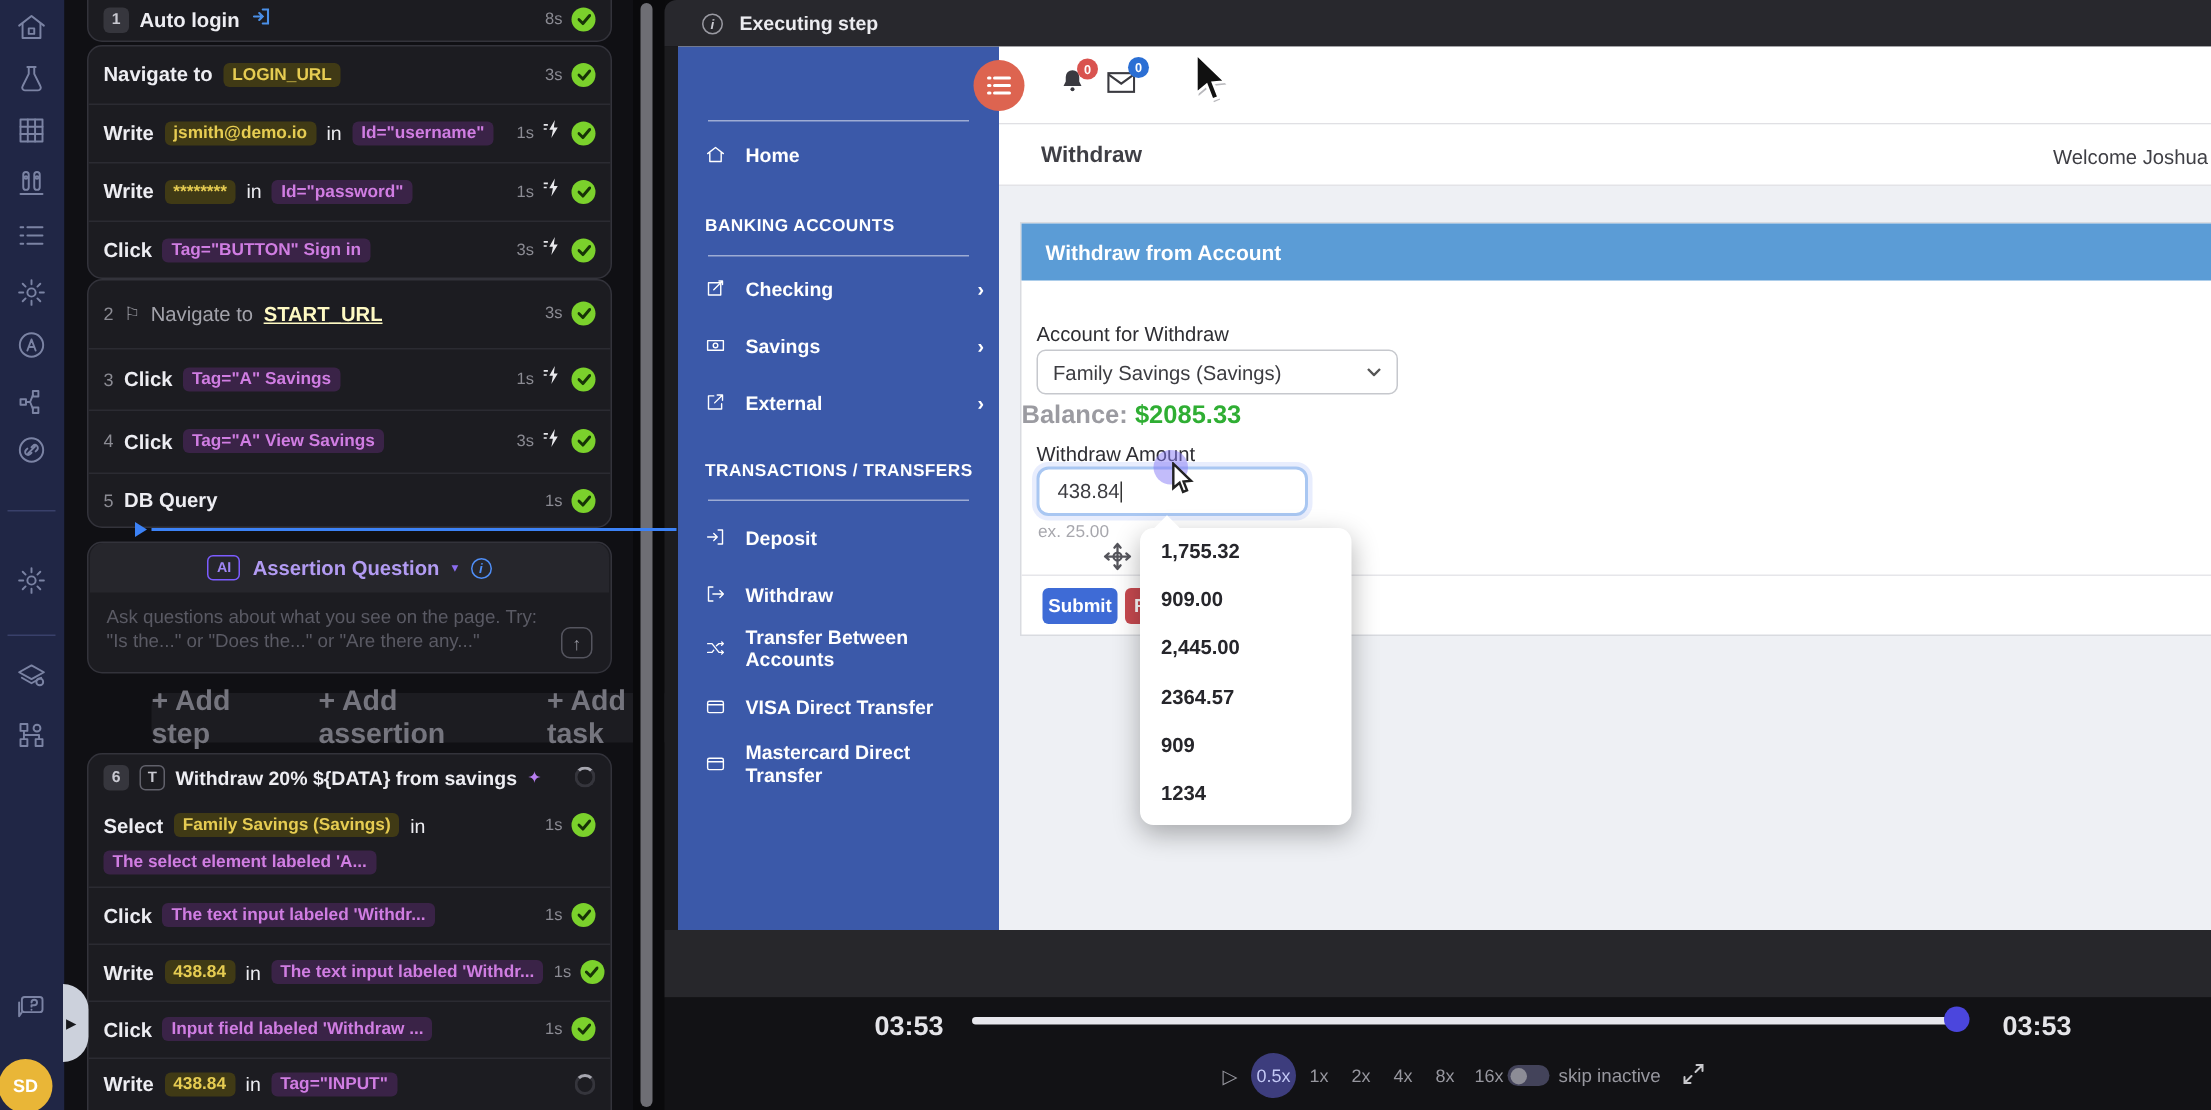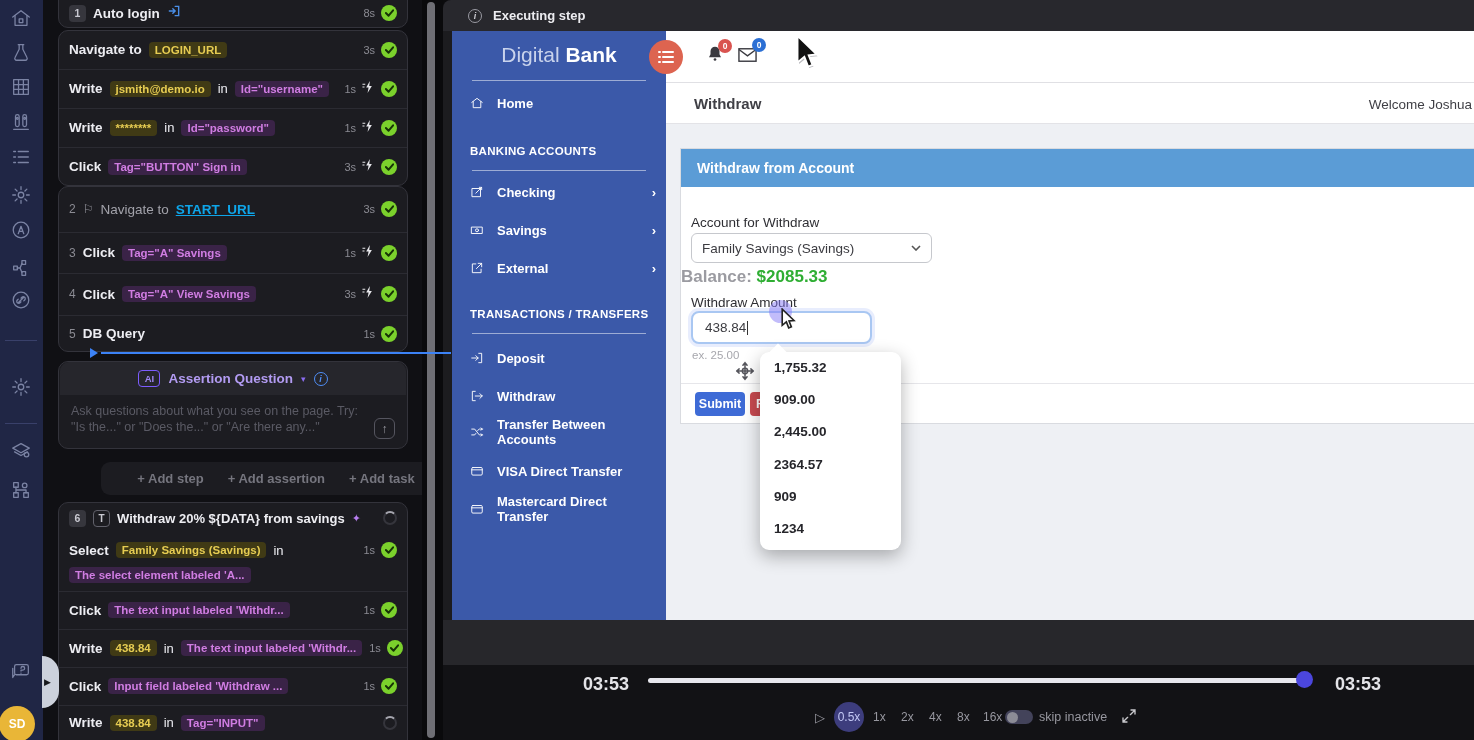--- a/index.html
+++ b/index.html
@@ -27,21 +27,21 @@
   .row{position:absolute;left:15px;width:350px;display:flex;align-items:center;gap:7px;padding:0 11px;}
   .rc{margin-left:auto;display:flex;align-items:center;gap:6px;}
   .chip{min-width:17px;height:17px;padding:0 3px;border-radius:4px;background:#36363d;color:#c9c9d1;
     font-size:10.5px;font-weight:700;display:flex;align-items:center;justify-content:center;}
   .keyic{width:17px;height:17px;border:1.5px solid #61616b;border-radius:4px;color:#c9c9d1;
     font-size:10px;font-weight:700;display:flex;align-items:center;justify-content:center;background:transparent;}
   .stepnum{color:#8b8b93;font-size:12px;}
   .act{color:#ededf2;font-size:13.5px;font-weight:700;white-space:nowrap;}
   .inw{color:#ededf2;font-size:13px;font-weight:500;}
   .dim{color:#a2a2aa;font-size:13.5px;font-weight:500;white-space:nowrap;}
-  .lnk{text-decoration:underline;color:#0ea5e9;font-weight:600;}
+  .lnk{text-decoration:underline;color:#fef9c3;font-weight:600;}
   .by{background:#403a15;color:#e6cc52;font-size:11.5px;font-weight:700;padding:2px 6px;border-radius:4px;white-space:nowrap;}
   .bp{background:#3a2347;color:#d07de2;font-size:11.5px;font-weight:700;padding:2px 6px;border-radius:4px;white-space:nowrap;}
   .t{color:#8b8b93;font-size:11px;}
   .chk{width:16px;height:16px;border-radius:50%;background:#7bd12c;display:flex;align-items:center;justify-content:center;flex:none;}
   .chk svg{width:9px;height:8px;stroke:#173307;stroke-width:2.2;fill:none;stroke-linecap:round;stroke-linejoin:round;}
   .bolt svg{width:13px;height:14px;}
   .spin{width:14px;height:14px;border-radius:50%;border:2px solid #35353c;border-top-color:#a6a6af;flex:none;}
   #insert-line{left:58px;top:352px;width:350px;height:2px;background:#3c82f6;z-index:2;}
   #insert-arrow{left:47px;top:348px;width:0;height:0;border-left:8px solid #3c82f6;border-top:5px solid transparent;border-bottom:5px solid transparent;}
   
@@ -51,21 +51,21 @@
     display:flex;align-items:center;justify-content:center;}
   #assert-title{color:#b29bf2;font-size:13.5px;font-weight:700;}
   .caret{color:#8b6cf0;font-size:9px;}
   .info-c{width:14px;height:14px;border-radius:50%;border:1.3px solid #4f8ef7;color:#4f8ef7;font-size:9px;font-weight:700;
     display:flex;align-items:center;justify-content:center;font-style:italic;}
   #assert-ph{position:absolute;left:12px;top:41px;width:300px;color:#5a5a64;font-size:12.5px;line-height:1.3;}
   #assert-send{position:absolute;right:12px;bottom:9px;width:21px;height:21px;border:1.4px solid #55555f;border-radius:6px;
     color:#9a9aa3;font-size:12px;display:flex;align-items:center;justify-content:center;}
   #addrow{left:58px;top:462px;width:350px;height:33px;background:#1c1c21;border-radius:9px;display:flex;align-items:center;
     justify-content:center;gap:24px;}
-  .addbtn{color:#75757e;font-size:13px;font-weight:600;}
+  .addbtn{color:#75757e;font-size:19px;font-weight:600;}
   .spark{color:#b77ef0;font-size:11px;}
 
   
   #gutter{left:422px;top:0;width:21px;height:740px;background:#0a0a0c;}
   #vscroll{left:427px;top:2px;width:8px;height:736px;background:#6e6e74;border-radius:4px;}
   #execbar{left:443px;top:0;width:1031px;height:31px;background:#28282d;border-radius:8px 0 0 0;display:flex;align-items:center;gap:11px;padding-left:25px;}
   #execbar span.lbl{color:#ececf0;font-size:13px;font-weight:600;}
   #stage{left:443px;top:31px;width:1031px;height:589px;background:#1c1c1f;}
   #stage-band{left:443px;top:620px;width:1031px;height:45px;background:#27272b;}
   #player{left:443px;top:665px;width:1031px;height:75px;background:#121215;}
@@ -456,21 +456,20 @@
   <div id="vscroll" class="abs"></div>
 
   <div id="execbar" class="abs">
     <span class="info-c" style="border-color:#9a9aa2;color:#c9c9cf">i</span>
     <span class="lbl">Executing step</span>
   </div>
   <div id="stage" class="abs"></div>
 
   <div id="app" class="abs">
     <div id="bank-side">
-      <div id="bank-logo"><span>Digital</span> <b>Bank</b></div>
       <div class="side-div" style="top:49px"></div>
       <div class="nav-row" style="top:63px;height:18px">
         <svg viewBox="0 0 24 24">
             <path d="M3 11 12 4l9 7M5.5 9.5V20h13V9.5"></path>
           </svg>
         <span>Home</span>
       </div>
       <div class="nav-head" style="top:114px">BANKING ACCOUNTS</div>
       <div class="side-div" style="top:139px"></div>
       <div class="nav-row" style="top:152px;height:18px">

